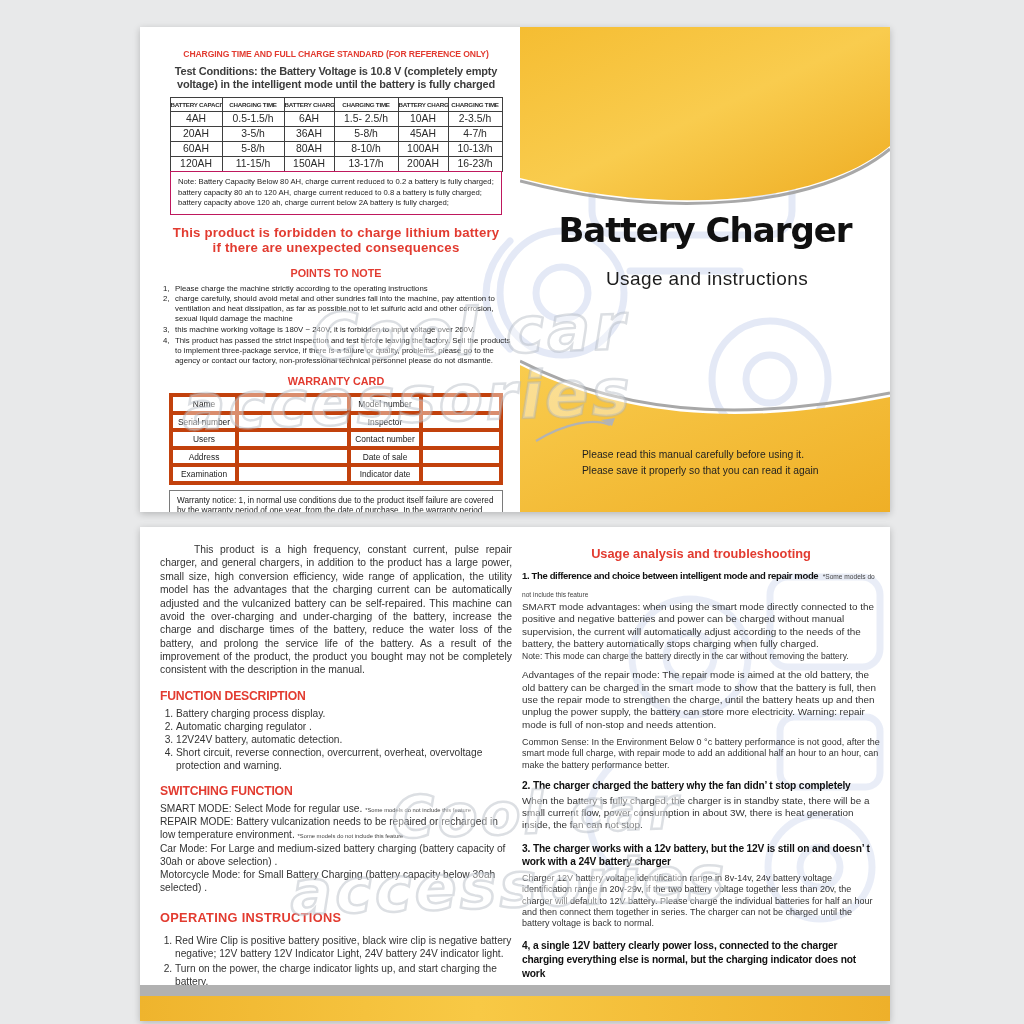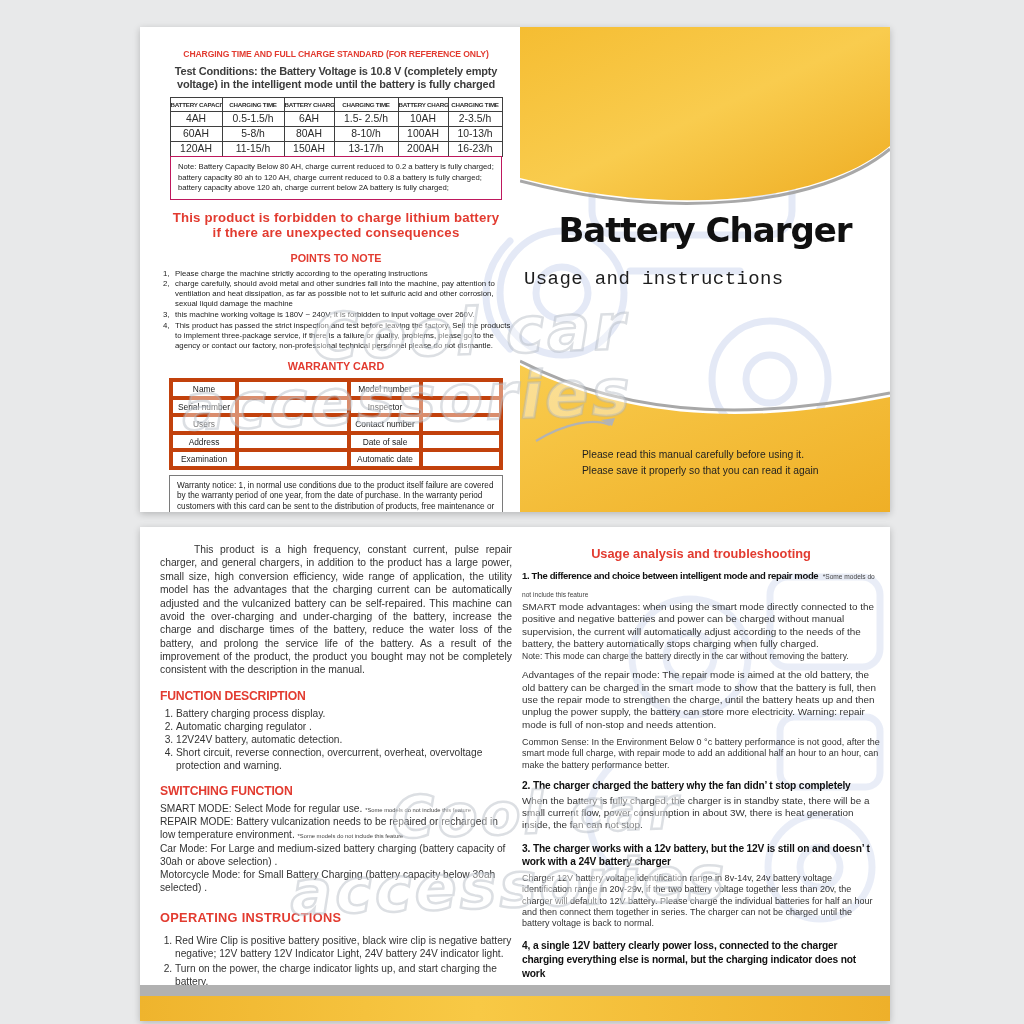--- a/index.html
+++ b/index.html
@@ -39,21 +39,21 @@
   ol.points li::before{content:counter(pt) ", ";position:absolute;left:-12px;}
   table.warranty{border-collapse:collapse;margin:6px auto 0;}
   table.warranty td{border:4px solid #c2410c;font-size:8.4px;height:13.5px;text-align:center;padding:0 2px;color:#222;}
   .warranty-notice{width:318px;margin:5px auto 0;border:1px solid #7a7a7a;padding:5px 7px;font-size:8.2px;line-height:1.3;color:#222;}
 
   
   #p1-right{position:absolute;left:380px;top:0;width:370px;height:485px;z-index:2;}
   .cover-bg{position:absolute;left:0;top:0;}
   .cover-title{position:absolute;left:0;right:0;top:183px;z-index:4;text-align:center;
     font-family:"DejaVu Sans",sans-serif;font-weight:800;font-size:34px;color:#101010;letter-spacing:-1px;}
-  .cover-sub{position:absolute;left:4px;right:0;top:241px;z-index:4;text-align:left;font-size:19px;color:#1d1d1d;letter-spacing:0.4px;font-family:Liberation Mono, monospace;}
+  .cover-sub{position:absolute;left:4px;right:0;top:241px;z-index:4;text-align:center;font-size:19px;color:#1d1d1d;letter-spacing:0.4px;}
   .cover-note{position:absolute;left:62px;top:420px;width:252px;z-index:4;font-size:10.3px;line-height:1.55;color:#1f1f1f;text-align:left;}
 
   
   #p2-left{position:absolute;left:20px;top:0;width:352px;z-index:3;}
   .intro{margin-top:16px;font-size:10.3px;line-height:1.3;text-align:justify;text-indent:34px;color:#333;}
   .sec-heading{margin-top:12px;color:var(--red);font-weight:700;font-size:12.2px;letter-spacing:-0.2px;}
   ol.func{margin:4px 0 0;padding-left:16px;font-size:10.2px;line-height:1.28;color:#333;}
   .switch-block{margin-top:4px;font-size:10.2px;line-height:1.3;color:#333;}
   .tiny-note{font-size:5.8px;color:#444;}
   .op-heading{margin-top:15px;color:var(--red);font-weight:700;font-size:12.8px;letter-spacing:0.3px;}
@@ -123,20 +123,28 @@
       <tbody>
         <tr>
           <td>4AH</td>
           <td>0.5-1.5/h</td>
           <td>6AH</td>
           <td>1.5- 2.5/h</td>
           <td>10AH</td>
           <td>2-3.5/h</td>
         </tr>
         <tr>
+          <td>20AH</td>
+          <td>3-5/h</td>
+          <td>36AH</td>
+          <td>5-8/h</td>
+          <td>45AH</td>
+          <td>4-7/h</td>
+        </tr>
+        <tr>
           <td>60AH</td>
           <td>5-8/h</td>
           <td>80AH</td>
           <td>8-10/h</td>
           <td>100AH</td>
           <td>10-13/h</td>
         </tr>
         <tr>
           <td>120AH</td>
           <td>11-15/h</td>
@@ -194,21 +202,21 @@
         </tr>
         <tr>
           <td>Address</td>
           <td></td>
           <td>Date of sale</td>
           <td></td>
         </tr>
         <tr>
           <td>Examination</td>
           <td></td>
-          <td>Automatic date</td>
+          <td>Indicator date</td>
           <td></td>
         </tr>
       </tbody>
     </table>
 
     <div class="warranty-notice">Warranty notice: 1, in normal use conditions due to the product itself failure are covered by the warranty period of one year, from the date of purchase. In the warranty period customers with this card can be sent to the distribution of products, free maintenance or replacement, where the user used improperly, resulting in product damage, is not covered by the warranty, you need to charge costs</div>
   </div>
 
   <div id="p1-right">
     <svg class="cover-bg" width="370" height="485" viewBox="0 0 370 485">

